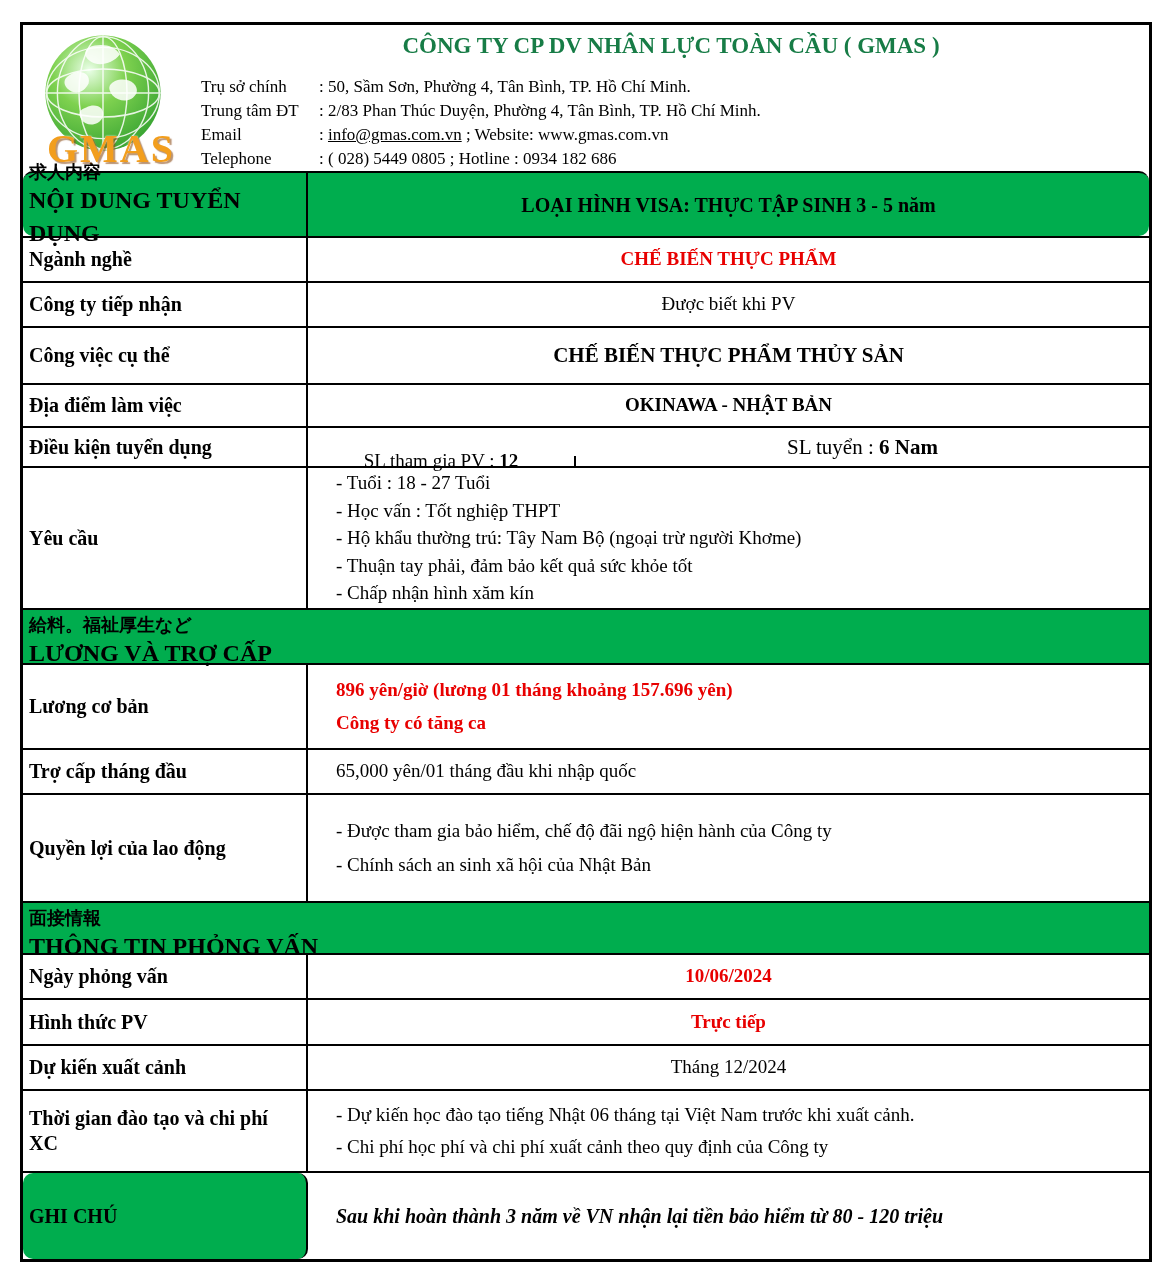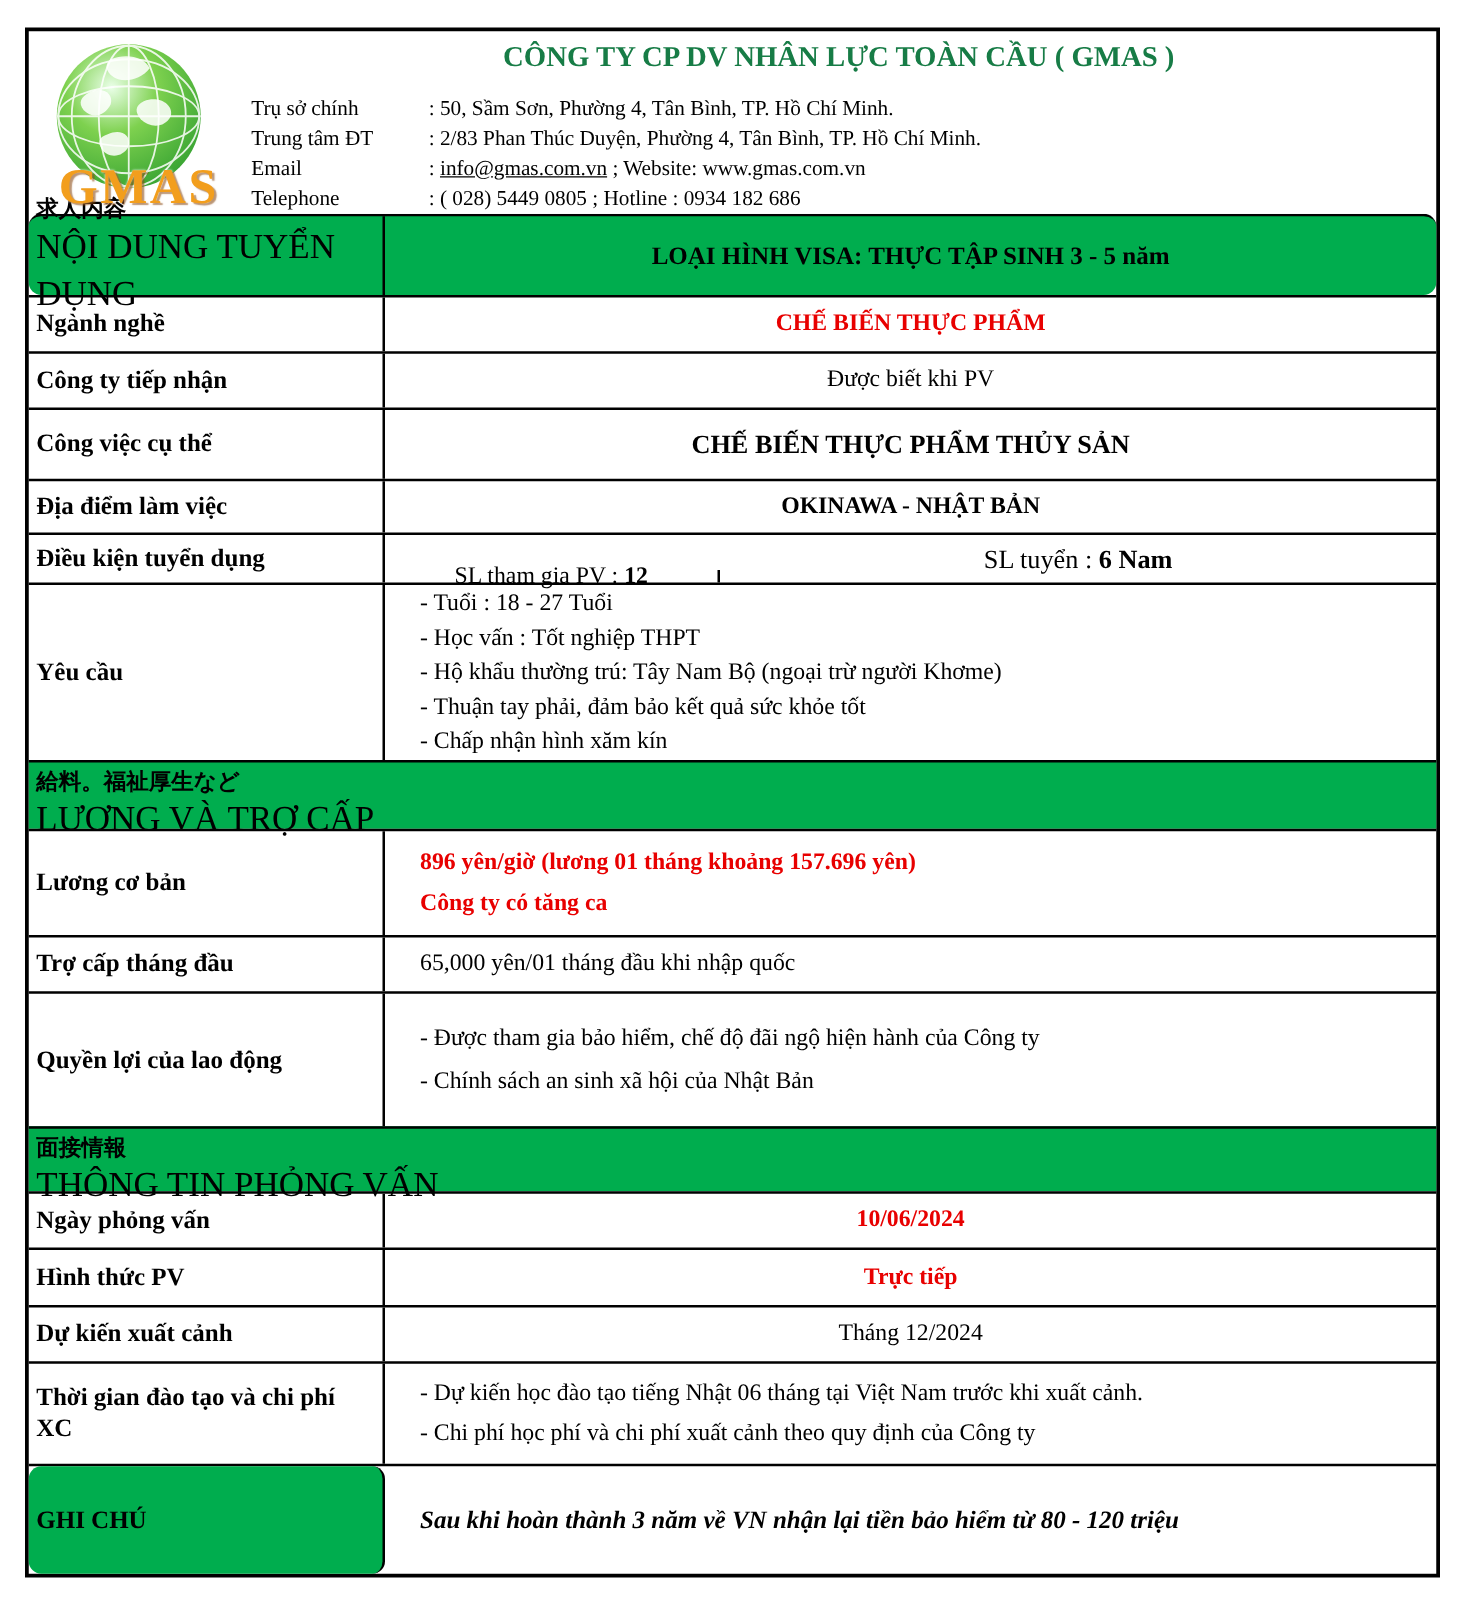--- a/index.html
+++ b/index.html
@@ -17,33 +17,33 @@
   .doc-header{height:146px;display:flex;padding:4px 8px 0 6px;}
   .logo{position:relative;flex:0 0 172px;height:140px;}
   .logo svg{position:absolute;left:14px;top:4px;}
   .logo-word{position:absolute;left:18px;top:96px;font-size:40px;font-weight:700;
     color:#f29e1d;letter-spacing:2px;text-shadow:2px 2px 1px rgba(130,60,0,.55),0 0 2px #fff;}
   .header-right{flex:1;padding-top:4px;}
   .doc-title{text-align:center;font-size:23px;font-weight:700;color:var(--title-green);}
   .contacts{margin-top:16px;display:grid;grid-template-columns:118px 1fr;row-gap:1px;
     font-size:17px;line-height:23px;}
   .contact-label{white-space:nowrap;}
-  .contact-value{white-space:nowrap;margin-left:24px;}
+  .contact-value{white-space:nowrap;}
   .email-link{text-decoration:underline;color:#000;}
 
   
   .row{display:flex;border-top:2px solid #000;align-items:stretch;}
   .lab{flex:0 0 285px;border-right:2px solid #000;padding:2px 6px;font-weight:700;
     font-size:20px;display:flex;flex-direction:column;justify-content:center;line-height:1.25;}
   .val{flex:1;padding:2px 28px;font-size:19px;display:flex;flex-direction:column;
     justify-content:center;line-height:1.5;}
   .val.center{align-items:center;text-align:center;}
   .band{background:var(--green);border-radius:10px;}
   .jp{font-size:18px;font-weight:700;line-height:1.35;}
-  .vn{font-size:28px;font-weight:400;line-height:1.35;}
+  .vn{font-size:24px;font-weight:700;line-height:1.35;}
   .section{border-top:2px solid #000;background:var(--green);padding:3px 6px;}
   .bold{font-weight:700;}
   .red{color:var(--red);font-weight:700;}
   .sub1{flex:0 0 268px;border-right:2px solid #000;display:flex;align-items:center;
     justify-content:center;font-size:19px;margin-top:28px;}
   .sub2{flex:1;display:flex;align-items:center;justify-content:center;font-size:21px;}
   .note-text{font-weight:700;font-style:italic;font-size:20px;}
   .visa-line{font-size:20px;font-weight:700;}
 </style>
 </head>

